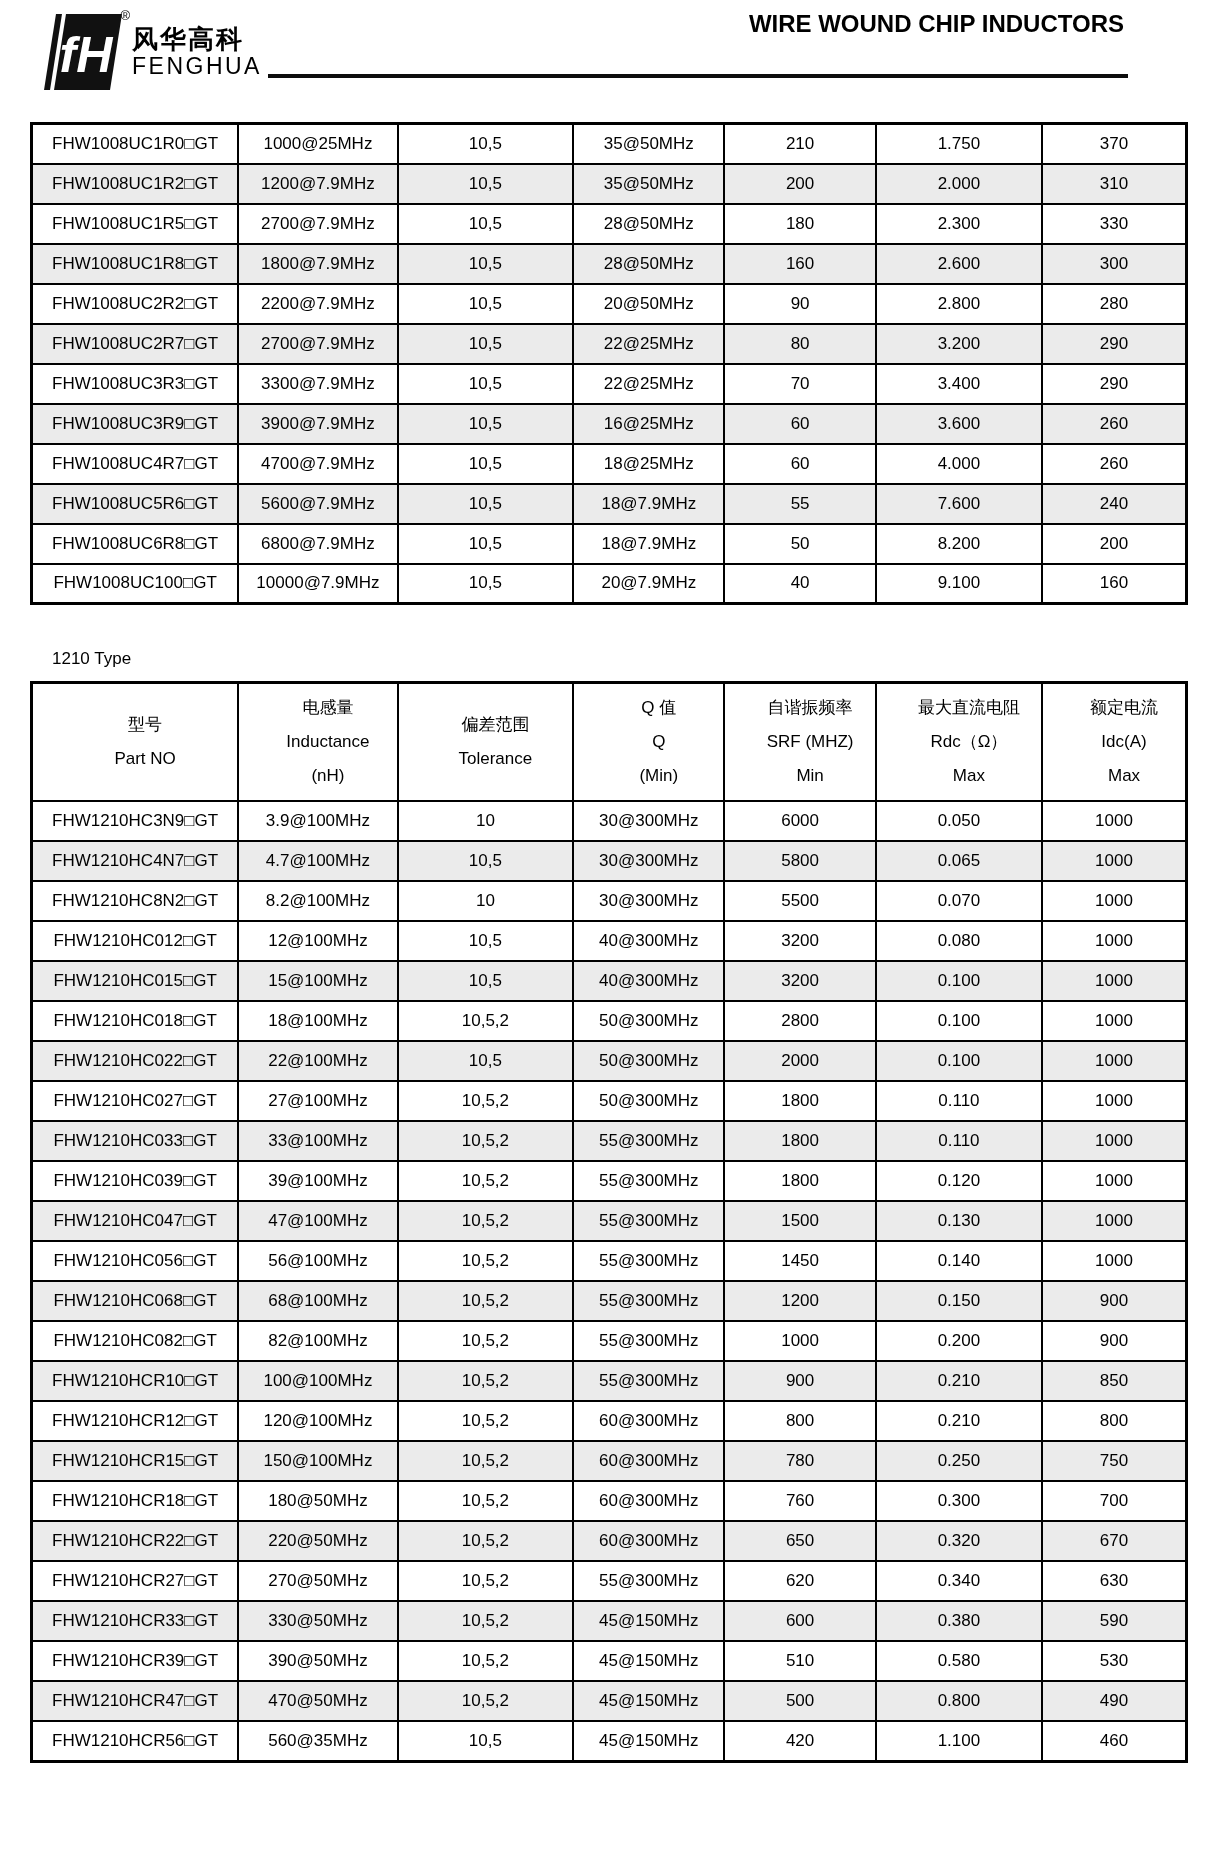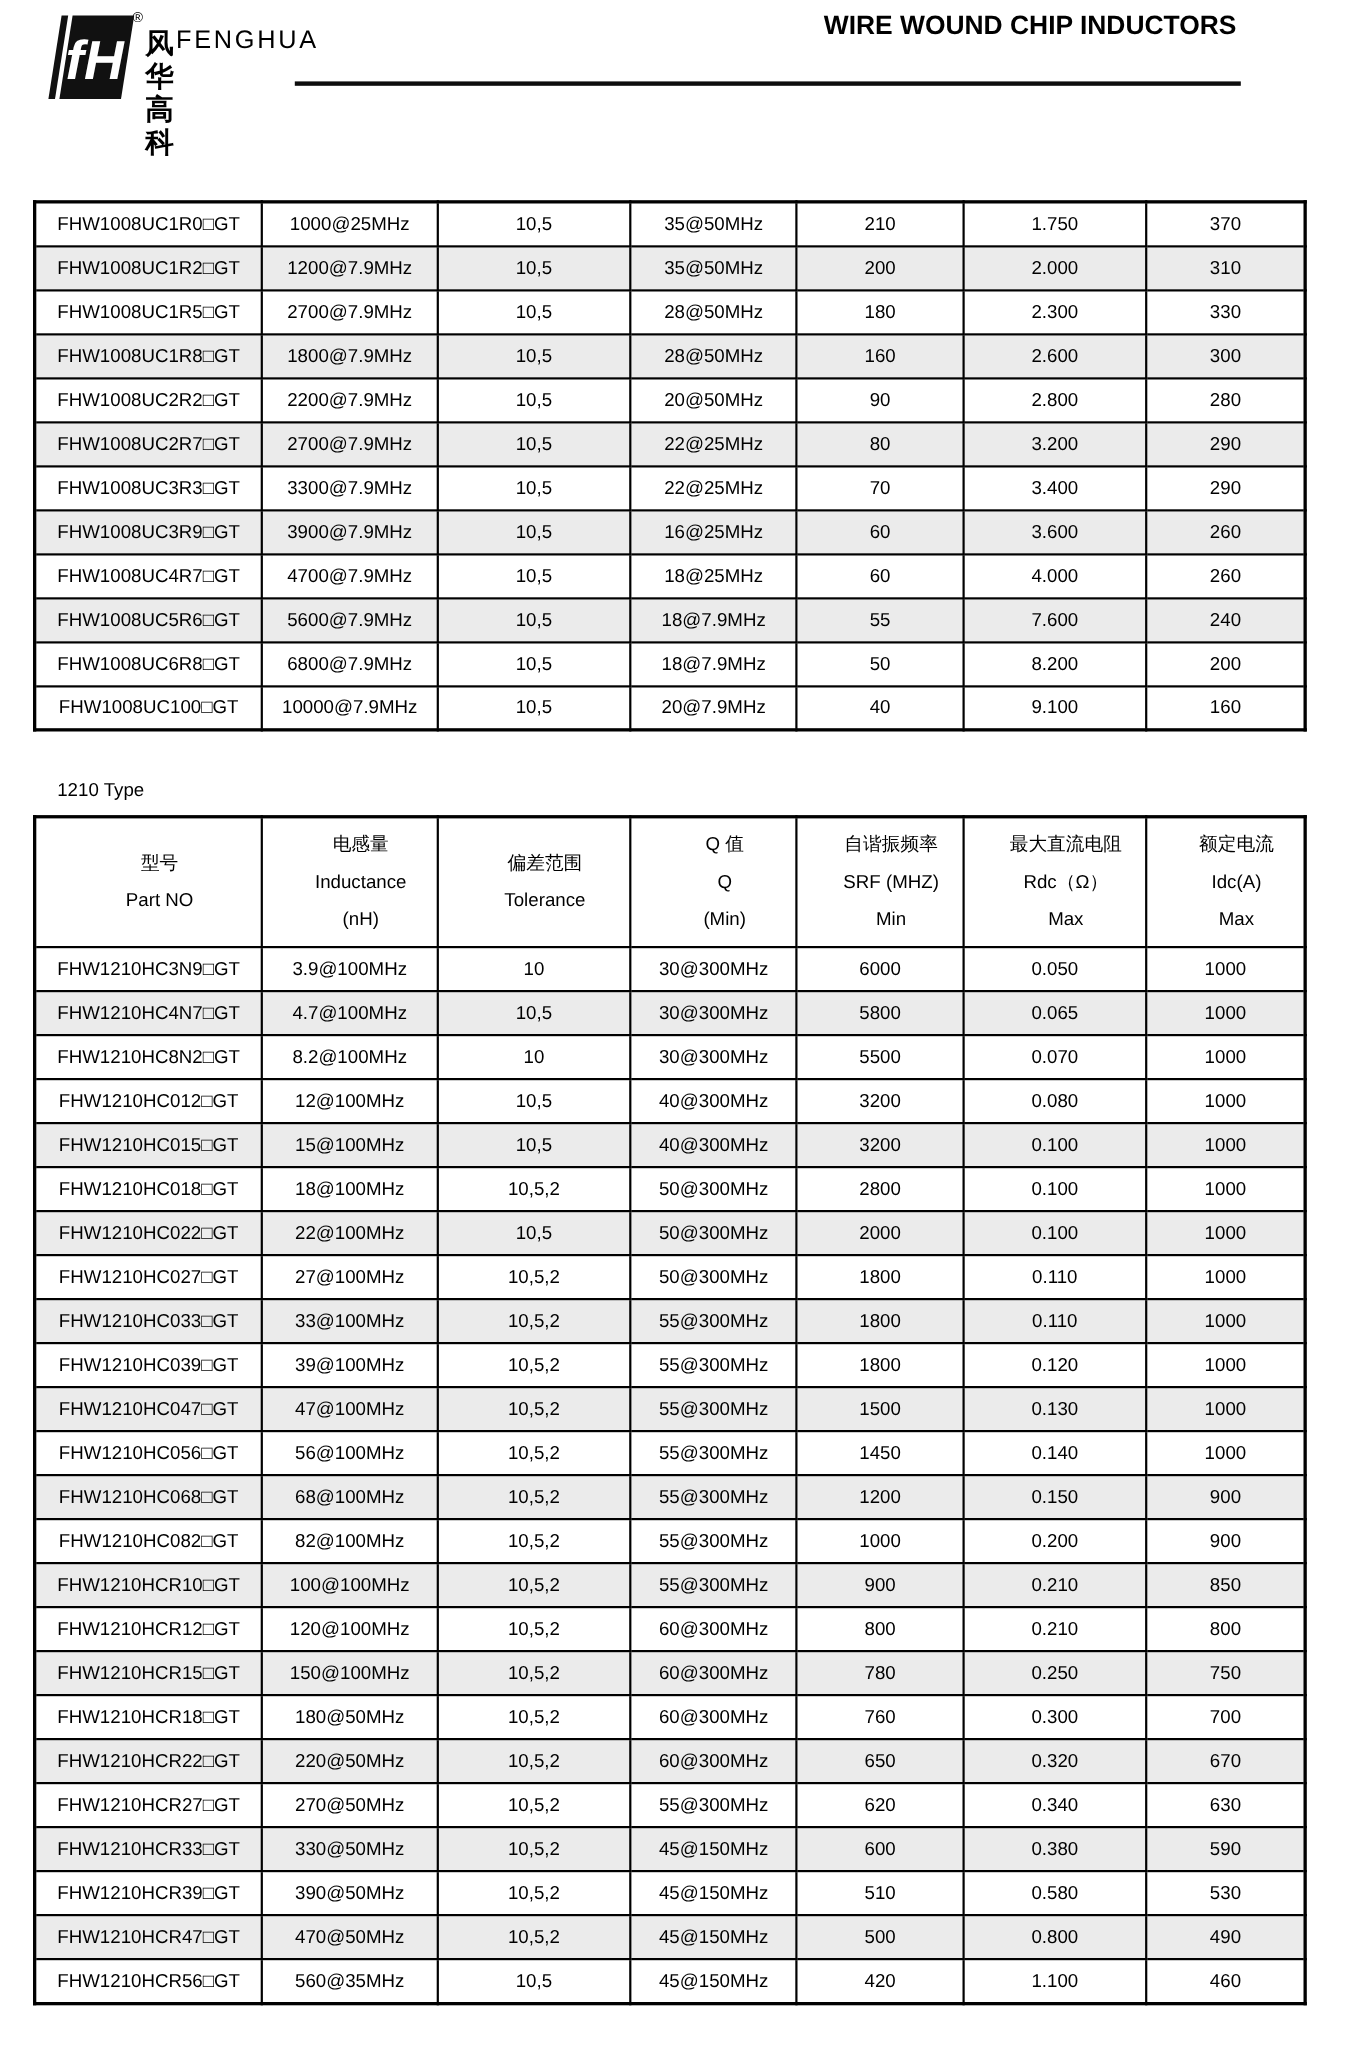--- a/index.html
+++ b/index.html
@@ -9,21 +9,21 @@
     font-family:"Liberation Sans", sans-serif;
     overflow:hidden;
   }
   .page { padding:10px 36px 0 30px; box-sizing:border-box; }
 
   
   .hdr { display:flex; align-items:flex-start; }
   .logo-block { width:238px; display:flex; align-items:flex-start; gap:6px; flex-shrink:0; }
   .logo-mark { position:relative; width:96px; height:84px; }
   .logo-reg { position:absolute; top:-2px; right:-4px; font-size:13px; }
-  .logo-text { display:flex; flex-direction:row; padding-top:14px; }
+  .logo-text { display:flex; flex-direction:column; padding-top:14px; }
   .logo-cn { font-size:26px; font-weight:bold; letter-spacing:2px; line-height:30px; }
   .logo-en { font-size:23px; font-weight:normal; letter-spacing:2.5px; line-height:24px; }
   .hdr-rule {
     flex:1; height:64px; margin-right:60px;
     border-bottom:4px solid #0d0d0d;
     display:flex; justify-content:flex-end; 
   }
   .doc-title { font-size:24px; font-weight:bold; padding:0 4px 10px 0; white-space:nowrap; }
 
   
@@ -31,21 +31,21 @@
     width:100%; border-collapse:collapse; table-layout:fixed;
     border:3px solid #000;
   }
   table.spec td, table.spec th {
     border:2px solid #000; text-align:center; vertical-align:middle;
     font-size:17px; font-weight:normal; padding:0; overflow:hidden; white-space:nowrap;
   }
   table.spec tbody tr { height:40px; }
   tr.stripe td { background:#ebebeb; }
 
-  .t1008 { margin-top:38px; }
+  .t1008 { margin-top:28px; }
 
   .section-label { margin:44px 0 12px 22px; font-size:17px; }
 
   .t1210 thead tr { height:116px; }
   .th-lines { display:flex; flex-direction:column; justify-content:center; height:116px;padding-left:20px; }
   .th-line { line-height:34px; font-size:17px; }
 </style>
 </head>
 <body>
 

